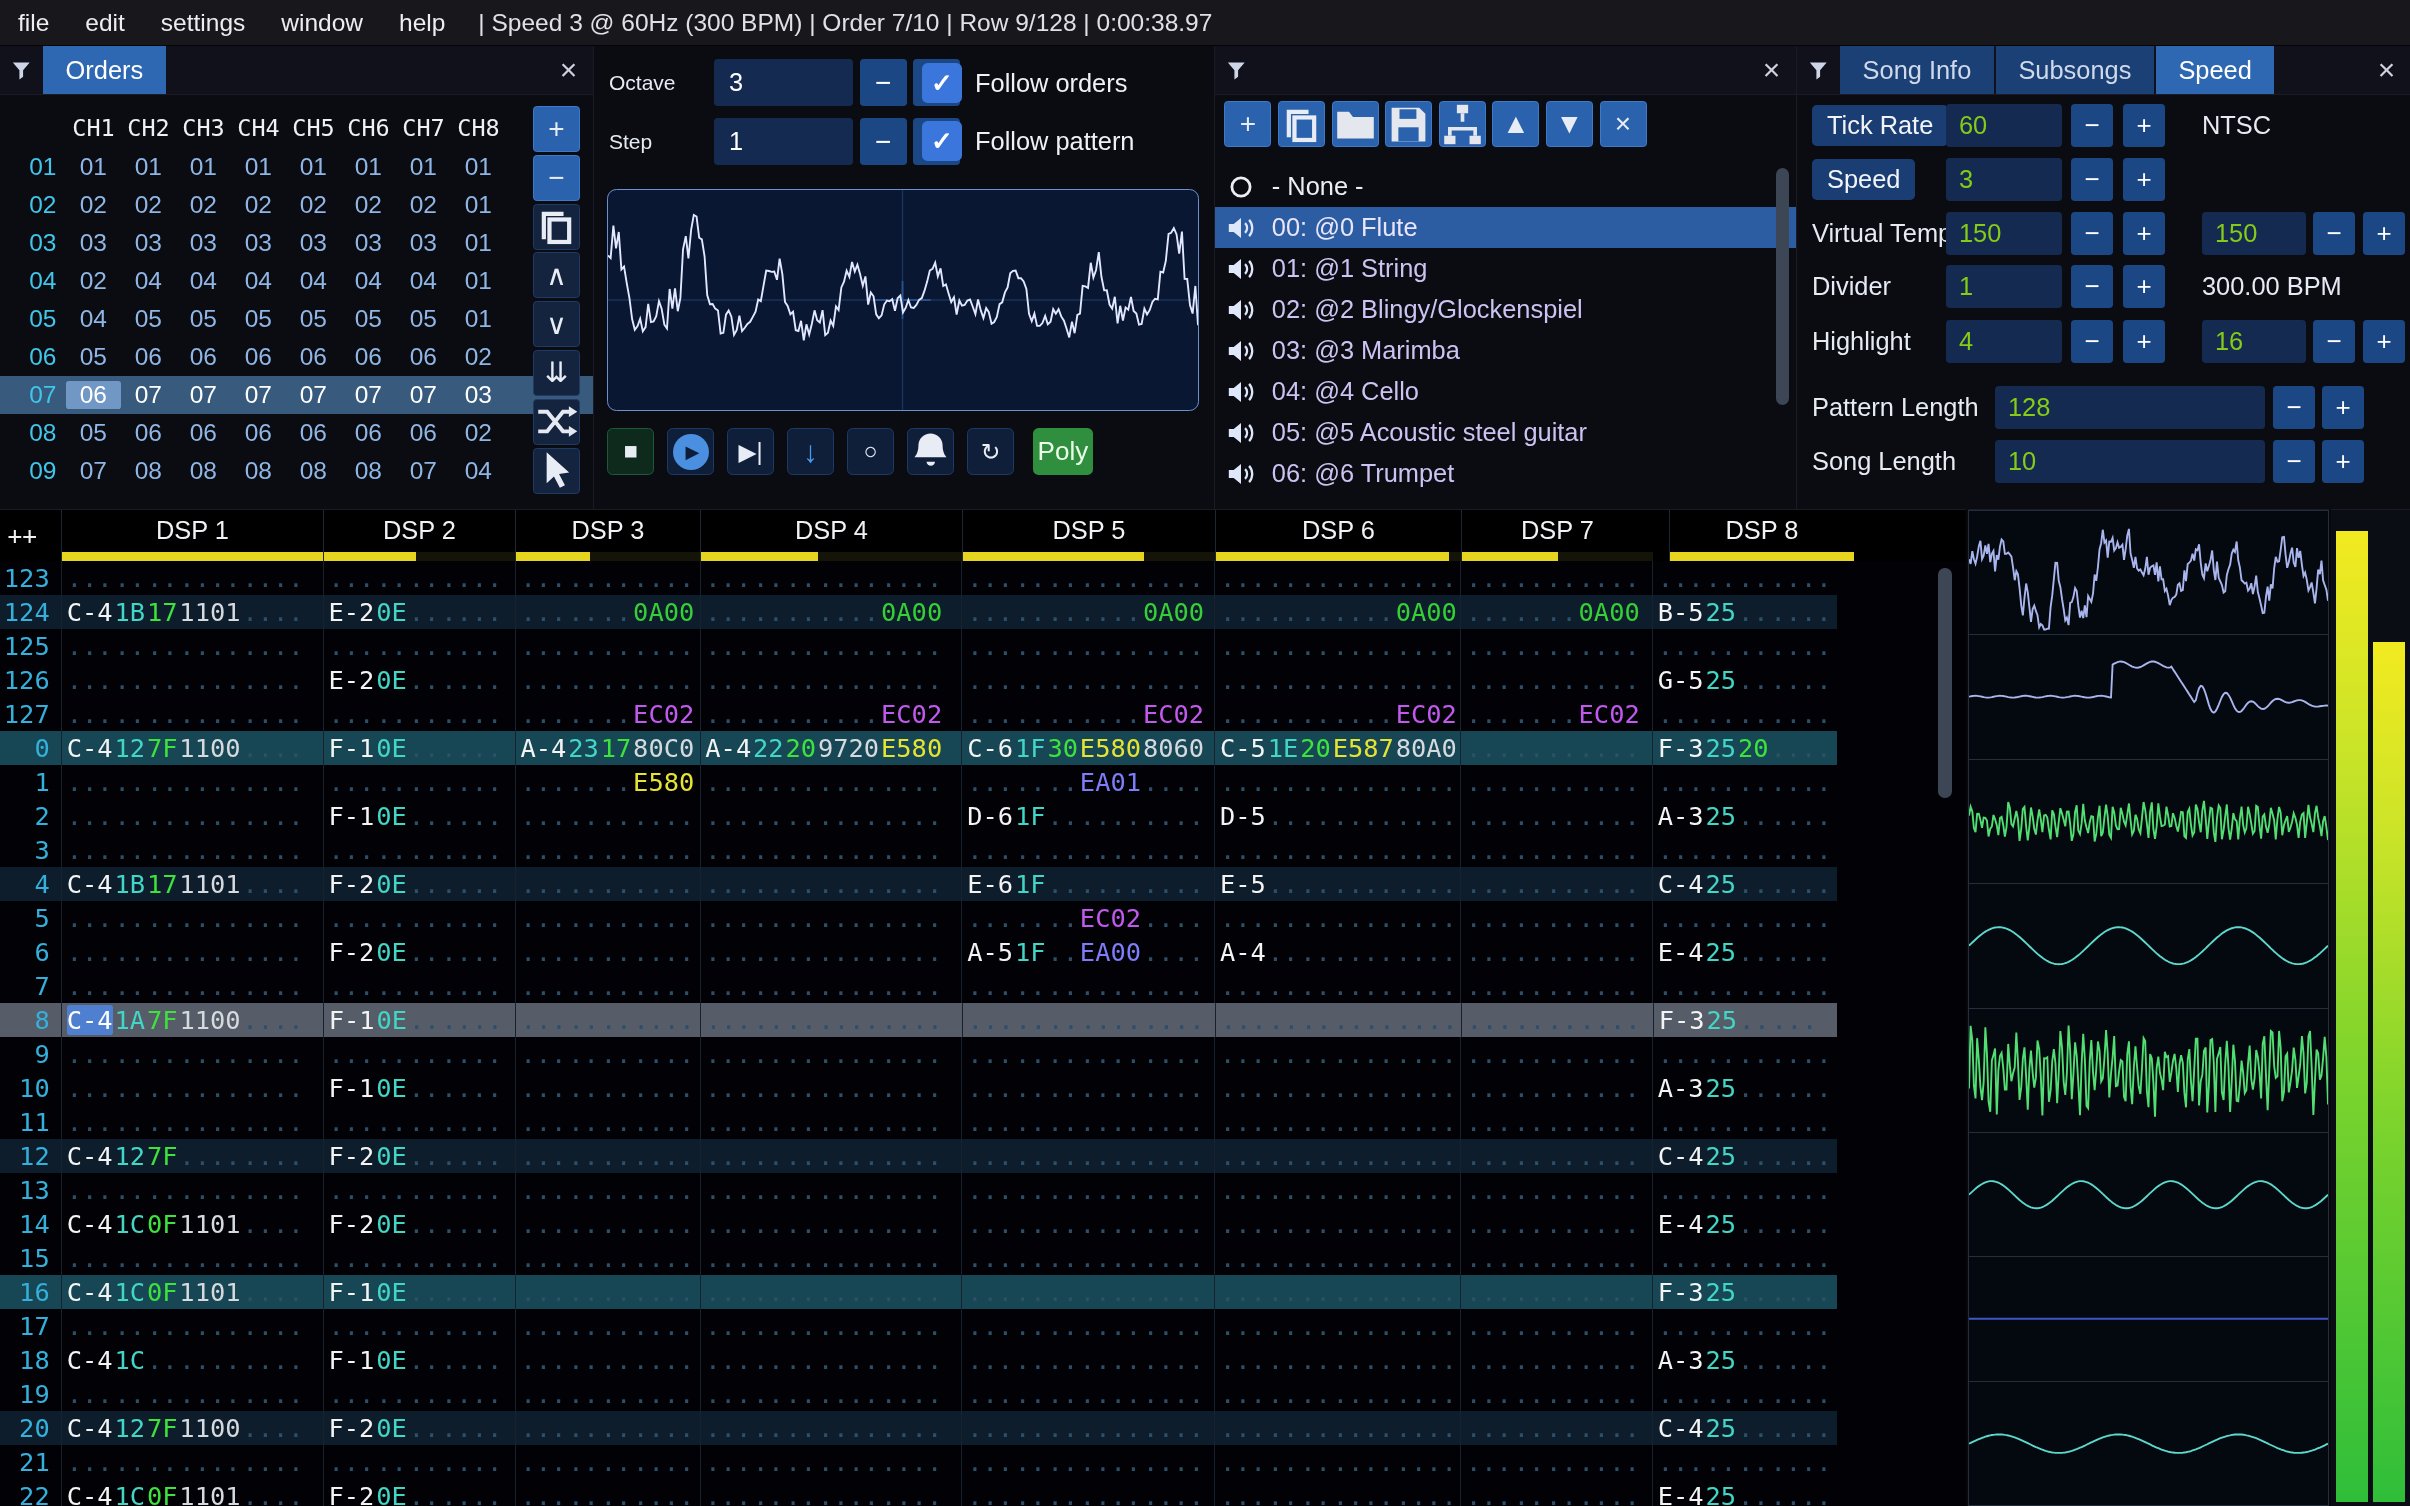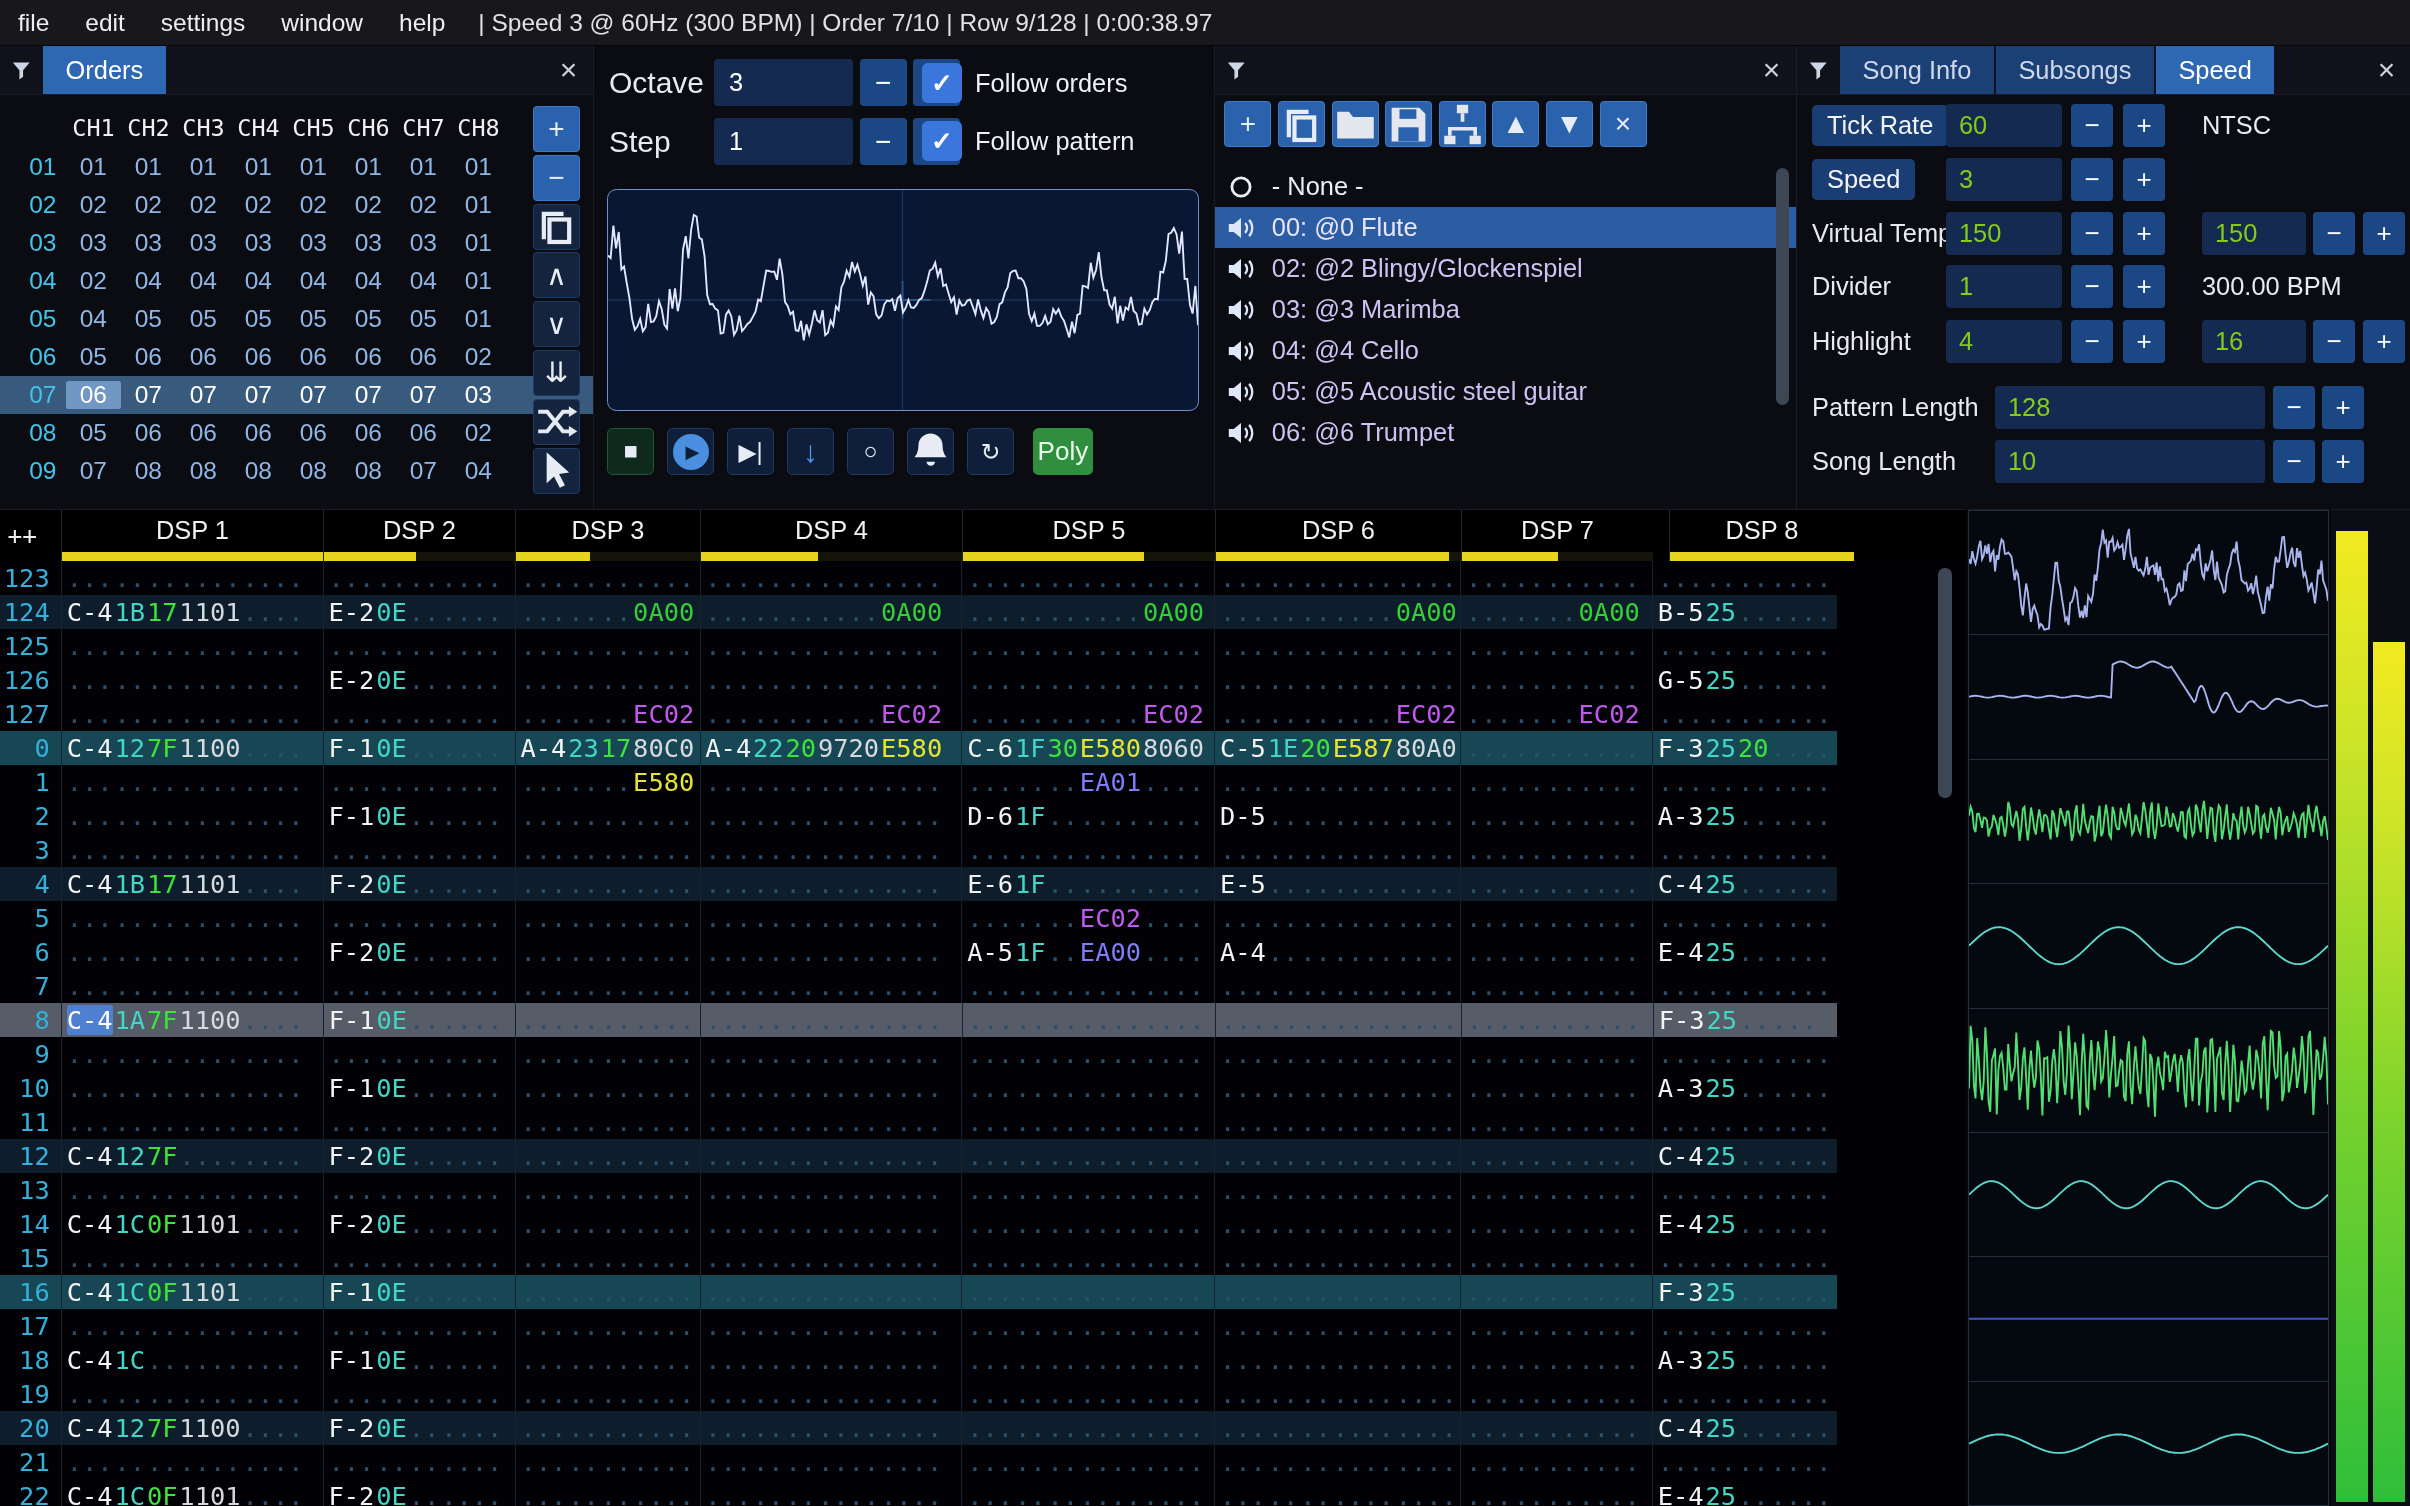--- a/index.html
+++ b/index.html
@@ -30,21 +30,21 @@
 .ord-row{display:flex;height:38px;align-items:center;padding-left:9.4px;font-family:Liberation Sans, sans-serif;font-size:24.5px}
 .ord-row.sel{background:#375a7d}
 .ord-label{width:47px;text-align:right;margin-right:9.4px;color:#41c6ea}
 .ord-val{width:55px;text-align:center;color:#8fb6e4}
 .ord-row.sel .ord-val{color:#fff}
 .ord-val.cur{background:#7197c5;border-radius:2.8px;color:#fff}
 #orders-toolbar{position:absolute;right:13px;top:60px;display:flex;flex-direction:column;gap:2.8px}
 
 #play-panel{left:594px;width:621px}
 .ctl-row{position:absolute;left:15px;display:flex;align-items:center}
-.ctl-label{font-size:30px;width:105px;color:#e6eaf2}
+.ctl-label{font-size:21px;width:105px;color:#e6eaf2}
 .ctl-input{width:139px;height:47px;background:#152a50;border-radius:3.8px;font-size:25.4px;color:#fff;display:flex;align-items:center;padding-left:15px}
 .ctl-btn{width:47px;height:47px;margin-left:6.6px;background:#1c4785;border-radius:3.8px;display:flex;align-items:center;justify-content:center;font-size:28px;color:#fff}
 .check-row{position:absolute;display:flex;align-items:center;font-size:25.4px;color:#eef1f6}
 .checkbox{width:40px;height:40px;background:#3b76dc;border-radius:5.6px;display:flex;align-items:center;justify-content:center;color:#fff;font-size:26px;font-weight:bold;margin-right:13px}
 #main-osc{position:absolute;left:13px;top:143px;width:592px;height:222px;background:#0a1733;border:1.9px solid #6a90d0;border-radius:9.4px;overflow:hidden}
 #main-osc svg{position:absolute;inset:0;width:100%;height:100%}
 #transport{position:absolute;left:13px;top:382px;display:flex;gap:13px;align-items:center}
 .t-btn{width:47px;height:47px;background:#0f1f3a;border:0.9px solid #1d3a66;border-radius:5.6px;display:flex;align-items:center;justify-content:center;font-size:23.5px;color:#e8ecf4}
 .t-btn.stop{background:#0e2a1c;border-color:#1d5a38}
 .play-circle{width:36px;height:36px;border-radius:50%;background:#4a8fe0;color:#0d1d38;display:flex;align-items:center;justify-content:center;font-size:18px;padding-left:3.8px}
@@ -364,20 +364,29 @@
         </span>
         <span class="inst-label">00: @0 Flute</span>
       </div>
       <div class="inst-row">
         <span class="ic">
           <svg viewBox="0 0 18 16">
             <path d="M1.5 5.5h3L9 1.8v12.4L4.5 10.5h-3z" fill="#dfe7fa"></path>
             <path d="M11.5 5a4.2 4.2 0 010 6M14 3a7.5 7.5 0 010 10" stroke="#dfe7fa" stroke-width="1.4" fill="none"></path>
           </svg>
         </span>
+        <span class="inst-label">01: @1 String</span>
+      </div>
+      <div class="inst-row">
+        <span class="ic">
+          <svg viewBox="0 0 18 16">
+            <path d="M1.5 5.5h3L9 1.8v12.4L4.5 10.5h-3z" fill="#dfe7fa"></path>
+            <path d="M11.5 5a4.2 4.2 0 010 6M14 3a7.5 7.5 0 010 10" stroke="#dfe7fa" stroke-width="1.4" fill="none"></path>
+          </svg>
+        </span>
         <span class="inst-label">02: @2 Blingy/Glockenspiel</span>
       </div>
       <div class="inst-row">
         <span class="ic">
           <svg viewBox="0 0 18 16">
             <path d="M1.5 5.5h3L9 1.8v12.4L4.5 10.5h-3z" fill="#dfe7fa"></path>
             <path d="M11.5 5a4.2 4.2 0 010 6M14 3a7.5 7.5 0 010 10" stroke="#dfe7fa" stroke-width="1.4" fill="none"></path>
           </svg>
         </span>
         <span class="inst-label">03: @3 Marimba</span>

